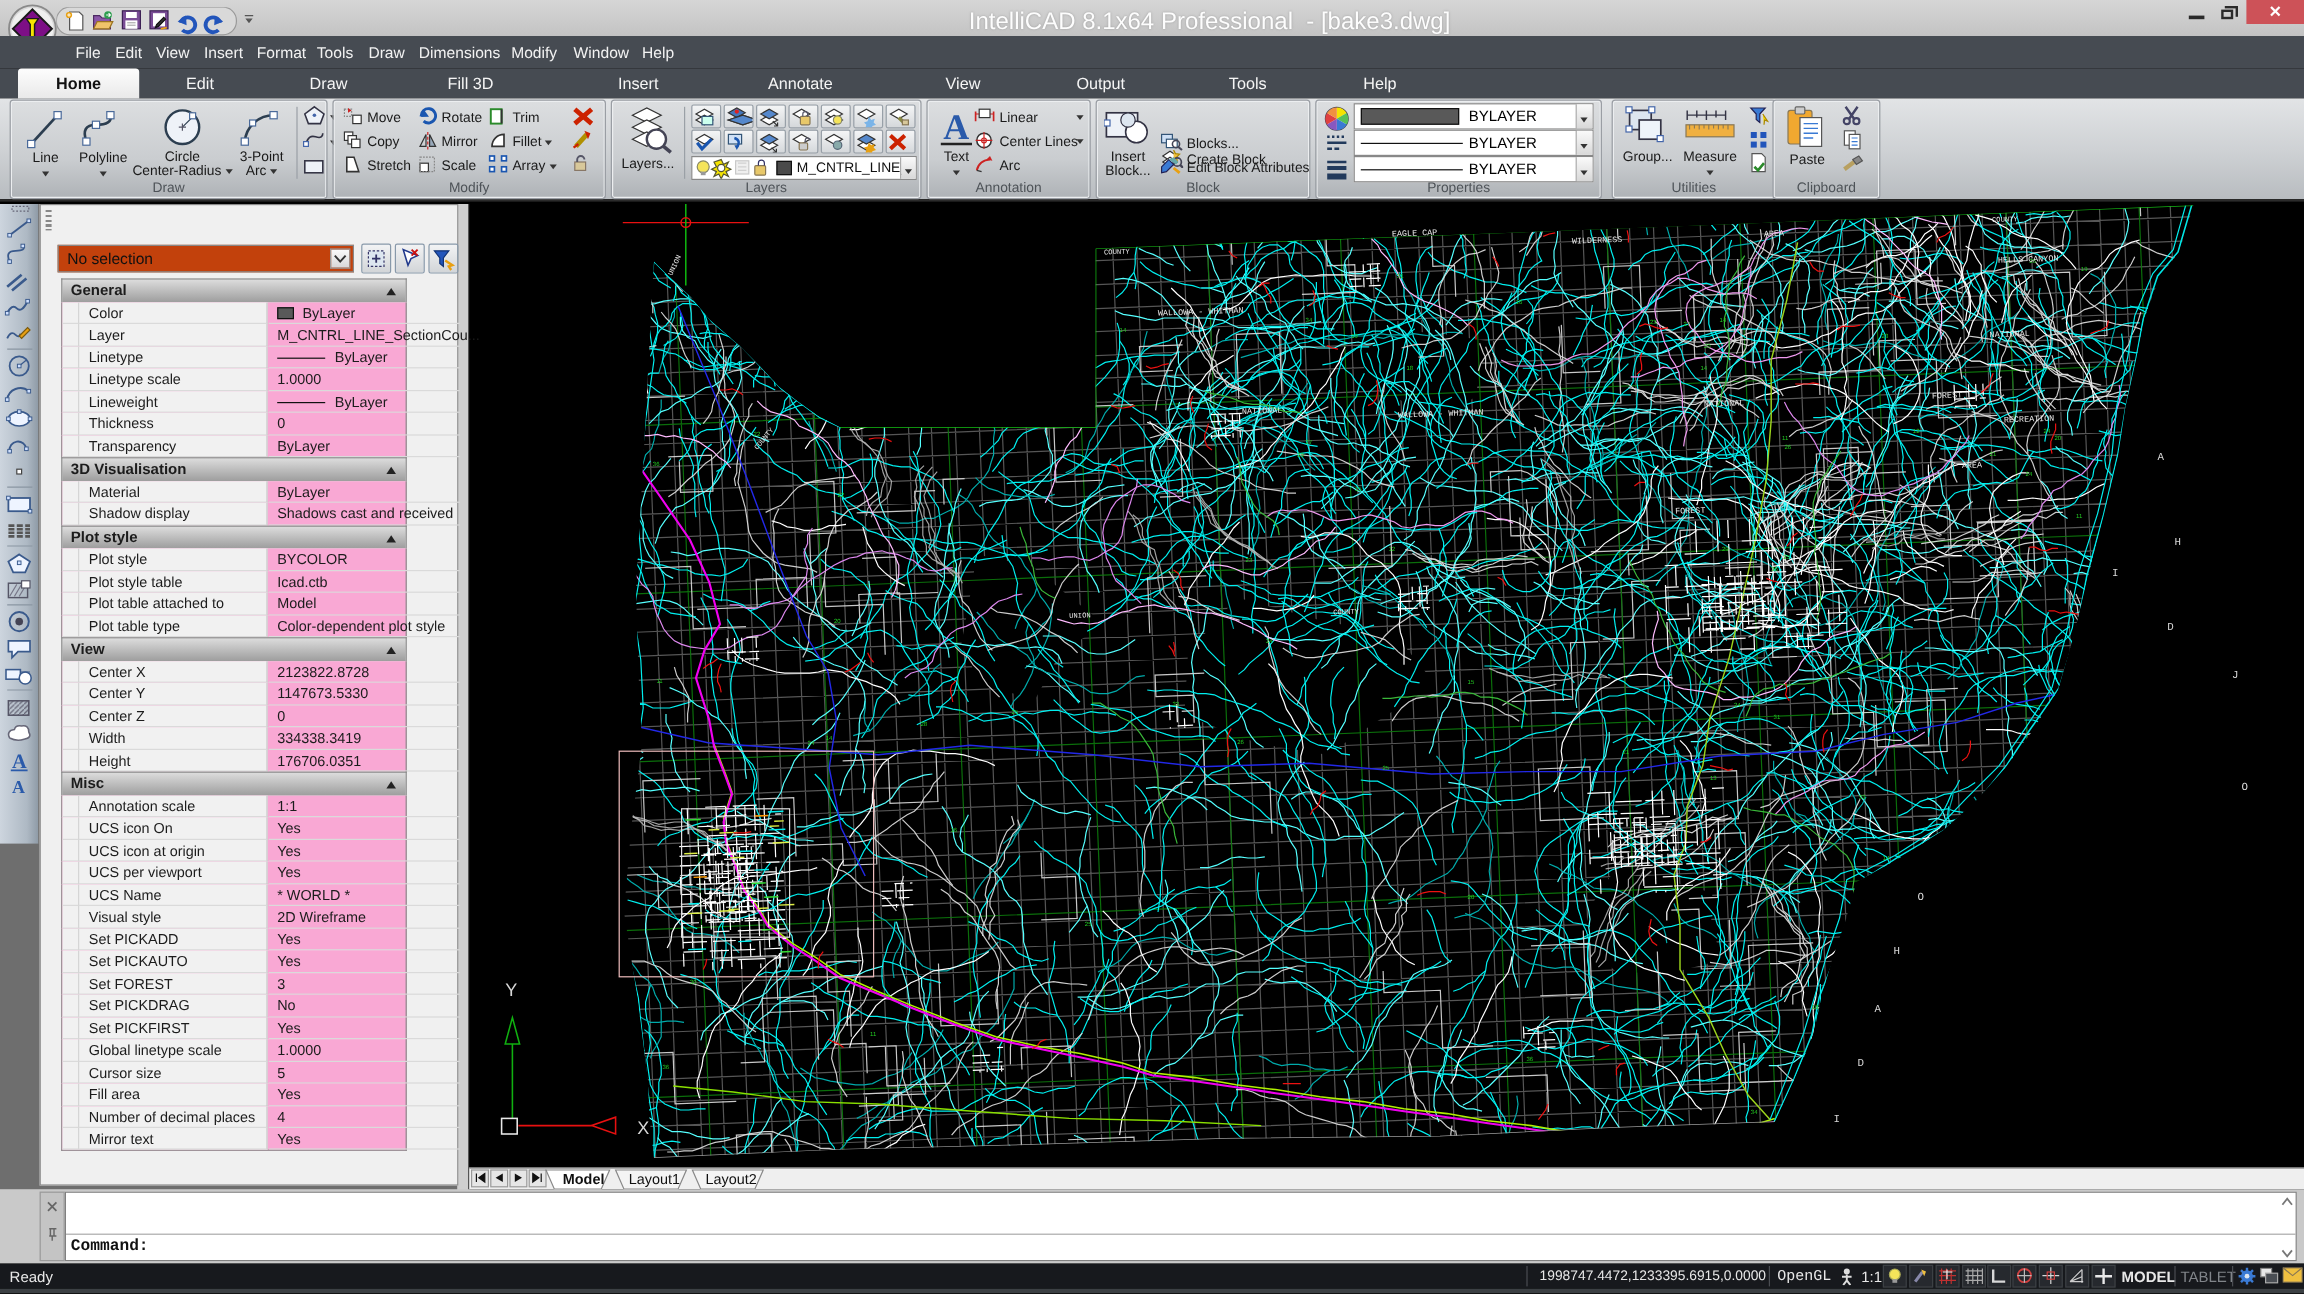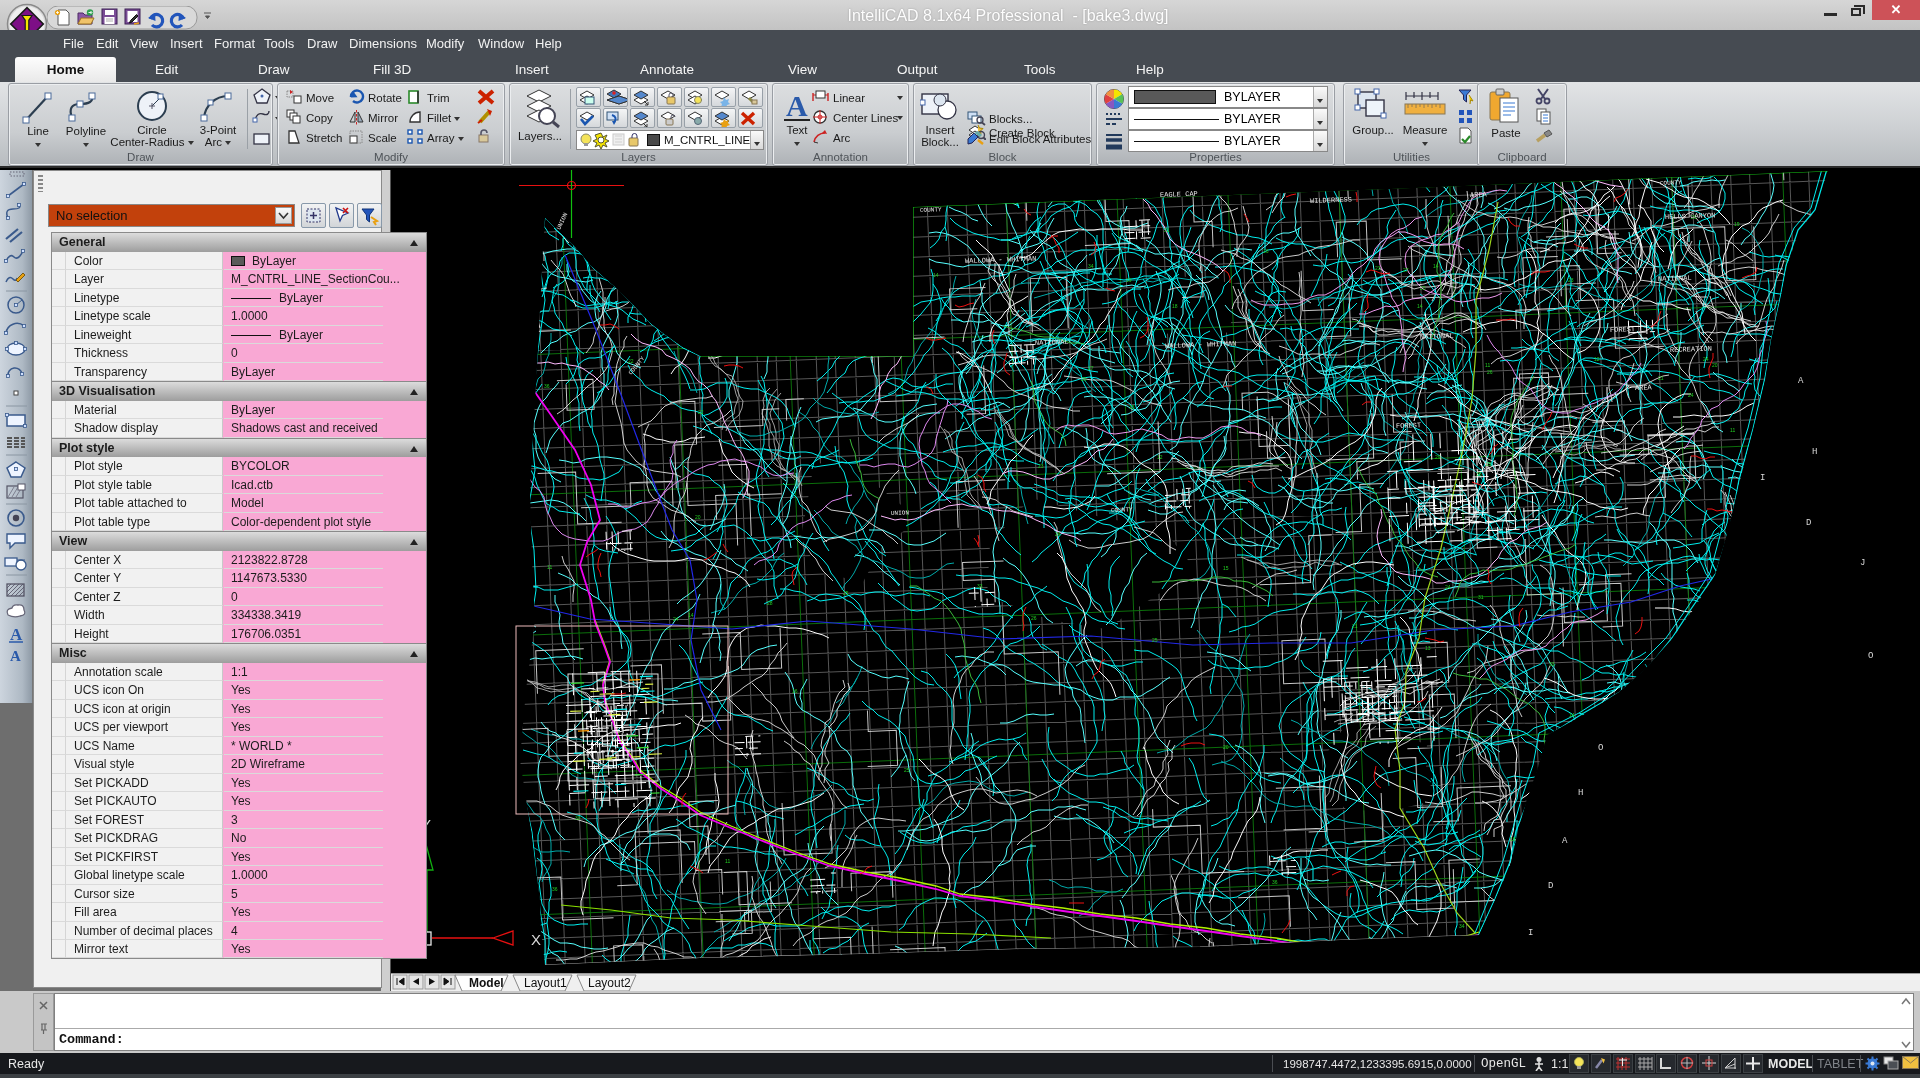--- a/index.html
+++ b/index.html
@@ -1,21 +1,21 @@
 <!DOCTYPE html>
 <html><head>
 <meta charset="utf-8">
 <style>
 * { margin:0; padding:0; box-sizing:border-box; }
 html,body { width:1920px; height:1078px; overflow:hidden; background:#000; font-family:"Liberation Sans",sans-serif; }
 .abs { position:absolute; }
 #root { position:relative; width:1920px; height:1078px; }
 
 #titlebar { left:0; top:0; width:1920px; height:30px; background:linear-gradient(#d6d6d6,#c3c3c3); }
-#title-text { left:96px; top:7px; width:1824px; text-align:center; font-size:16px; color:#fdfdfd; text-shadow:0 0 2px #9a9a9a; }
+#title-text { left:96px; top:7px; width:1824px; text-align:center; font-size:20px; color:#fdfdfd; text-shadow:0 0 2px #9a9a9a; }
 #btn-min { left:1824px; top:13px; width:13px; height:3px; background:#2a2a2a; }
 #btn-restore { left:1851px; top:8px; width:10px; height:8px; border:2px solid #2a2a2a; }
 #btn-restore:before { content:""; position:absolute; left:1px; top:-5px; width:9px; height:7px; border-top:2px solid #2a2a2a; border-right:2px solid #2a2a2a; }
 #btn-close { left:1872px; top:0px; width:48px; height:20px; background:#cd5258; color:#fff; font-size:13px; text-align:center; line-height:19px; font-weight:bold; }
 
 #qat { left:47px; top:6px; width:340px; height:24px; }
 
 #menubar { left:0; top:30px; width:1920px; height:27px; background:#464b52; color:#f2f2f2; font-size:13px; }
 #menubar span { position:absolute; top:6px; }
 
@@ -35,21 +35,21 @@
 #sliver { left:381px; top:170px; width:10px; height:826px; background:#cfcfcf; border-right:1px solid #555; }
 
 #ppanel { left:33px; top:170px; width:349px; height:818px; background:#f0f0f0; border:1px solid #8a8a8a; }
 #ptitle { left:0px; top:0px; width:347px; height:25px; background:linear-gradient(#cbcbcb,#adadad); }
 #ptitle b { position:absolute; left:14px; top:4px; font-size:14px; color:#111; }
 #pgrip { left:4px; top:4px; width:5px; height:17px; background:repeating-linear-gradient(#888 0 2px,transparent 2px 4px); }
 #pcombo { left:14px; top:33px; width:247px; height:23px; background:#c2410c; border:1px solid #888; font-size:13px; color:#111; }
 #pcombo span { position:absolute; left:7px; top:3px; }
 #pcombo .dd { position:absolute; right:2px; top:2px; width:17px; height:17px; background:linear-gradient(#fafafa,#d8d8d8); border:1px solid #999; }
 .pbtn { position:absolute; top:32px; width:25px; height:25px; background:linear-gradient(#f2f3f4,#d2d5d8); border:1px solid #8899aa; border-radius:2px; }
-#ptable { left:17px; top:61px; width:376px; height:727px; font-size:12px; color:#1c1c1c;text-align:right; }
+#ptable { left:17px; top:61px; width:288px; height:727px; font-size:12px; color:#1c1c1c;text-align:right; }
 .cat { position:relative; height:19.5px; background:linear-gradient(#dcdcdc,#9d9d9d); border:1px solid #8a8a8a; border-bottom:none; }
 .cat b { position:absolute; left:7px; top:2px; font-size:12.5px; }
 .cat .up { position:absolute; right:8px; top:7px; width:0; height:0; border-left:4.5px solid transparent; border-right:4.5px solid transparent; border-bottom:6px solid #222; }
 .prow { position:relative; height:18.5px; border-left:1px solid #8a8a8a; border-right:1px solid #8a8a8a; background:#f9a8d4; }
 .prow .lab { position:absolute; left:13px; top:0; width:158px; height:100%; background:#f1f1f1; border-left:1px solid #d5d5d5; border-right:1px solid #c8c8c8; border-bottom:1px solid #dadada; }
 .prow .lab span { position:absolute; left:8px; top:2px; white-space:nowrap; }
 .prow .gut { position:absolute; left:0; top:0; width:13px; height:100%; background:#f1f1f1; border-bottom:1px solid #dadada; }
 .prow .val { position:absolute; left:172px; top:0; width:159px; height:100%; border-bottom:1px solid #dadada; }
 .prow .val span { position:absolute; left:7px; top:2px; white-space:nowrap; }
 #ptable .last { border-bottom:1px solid #8a8a8a; }

